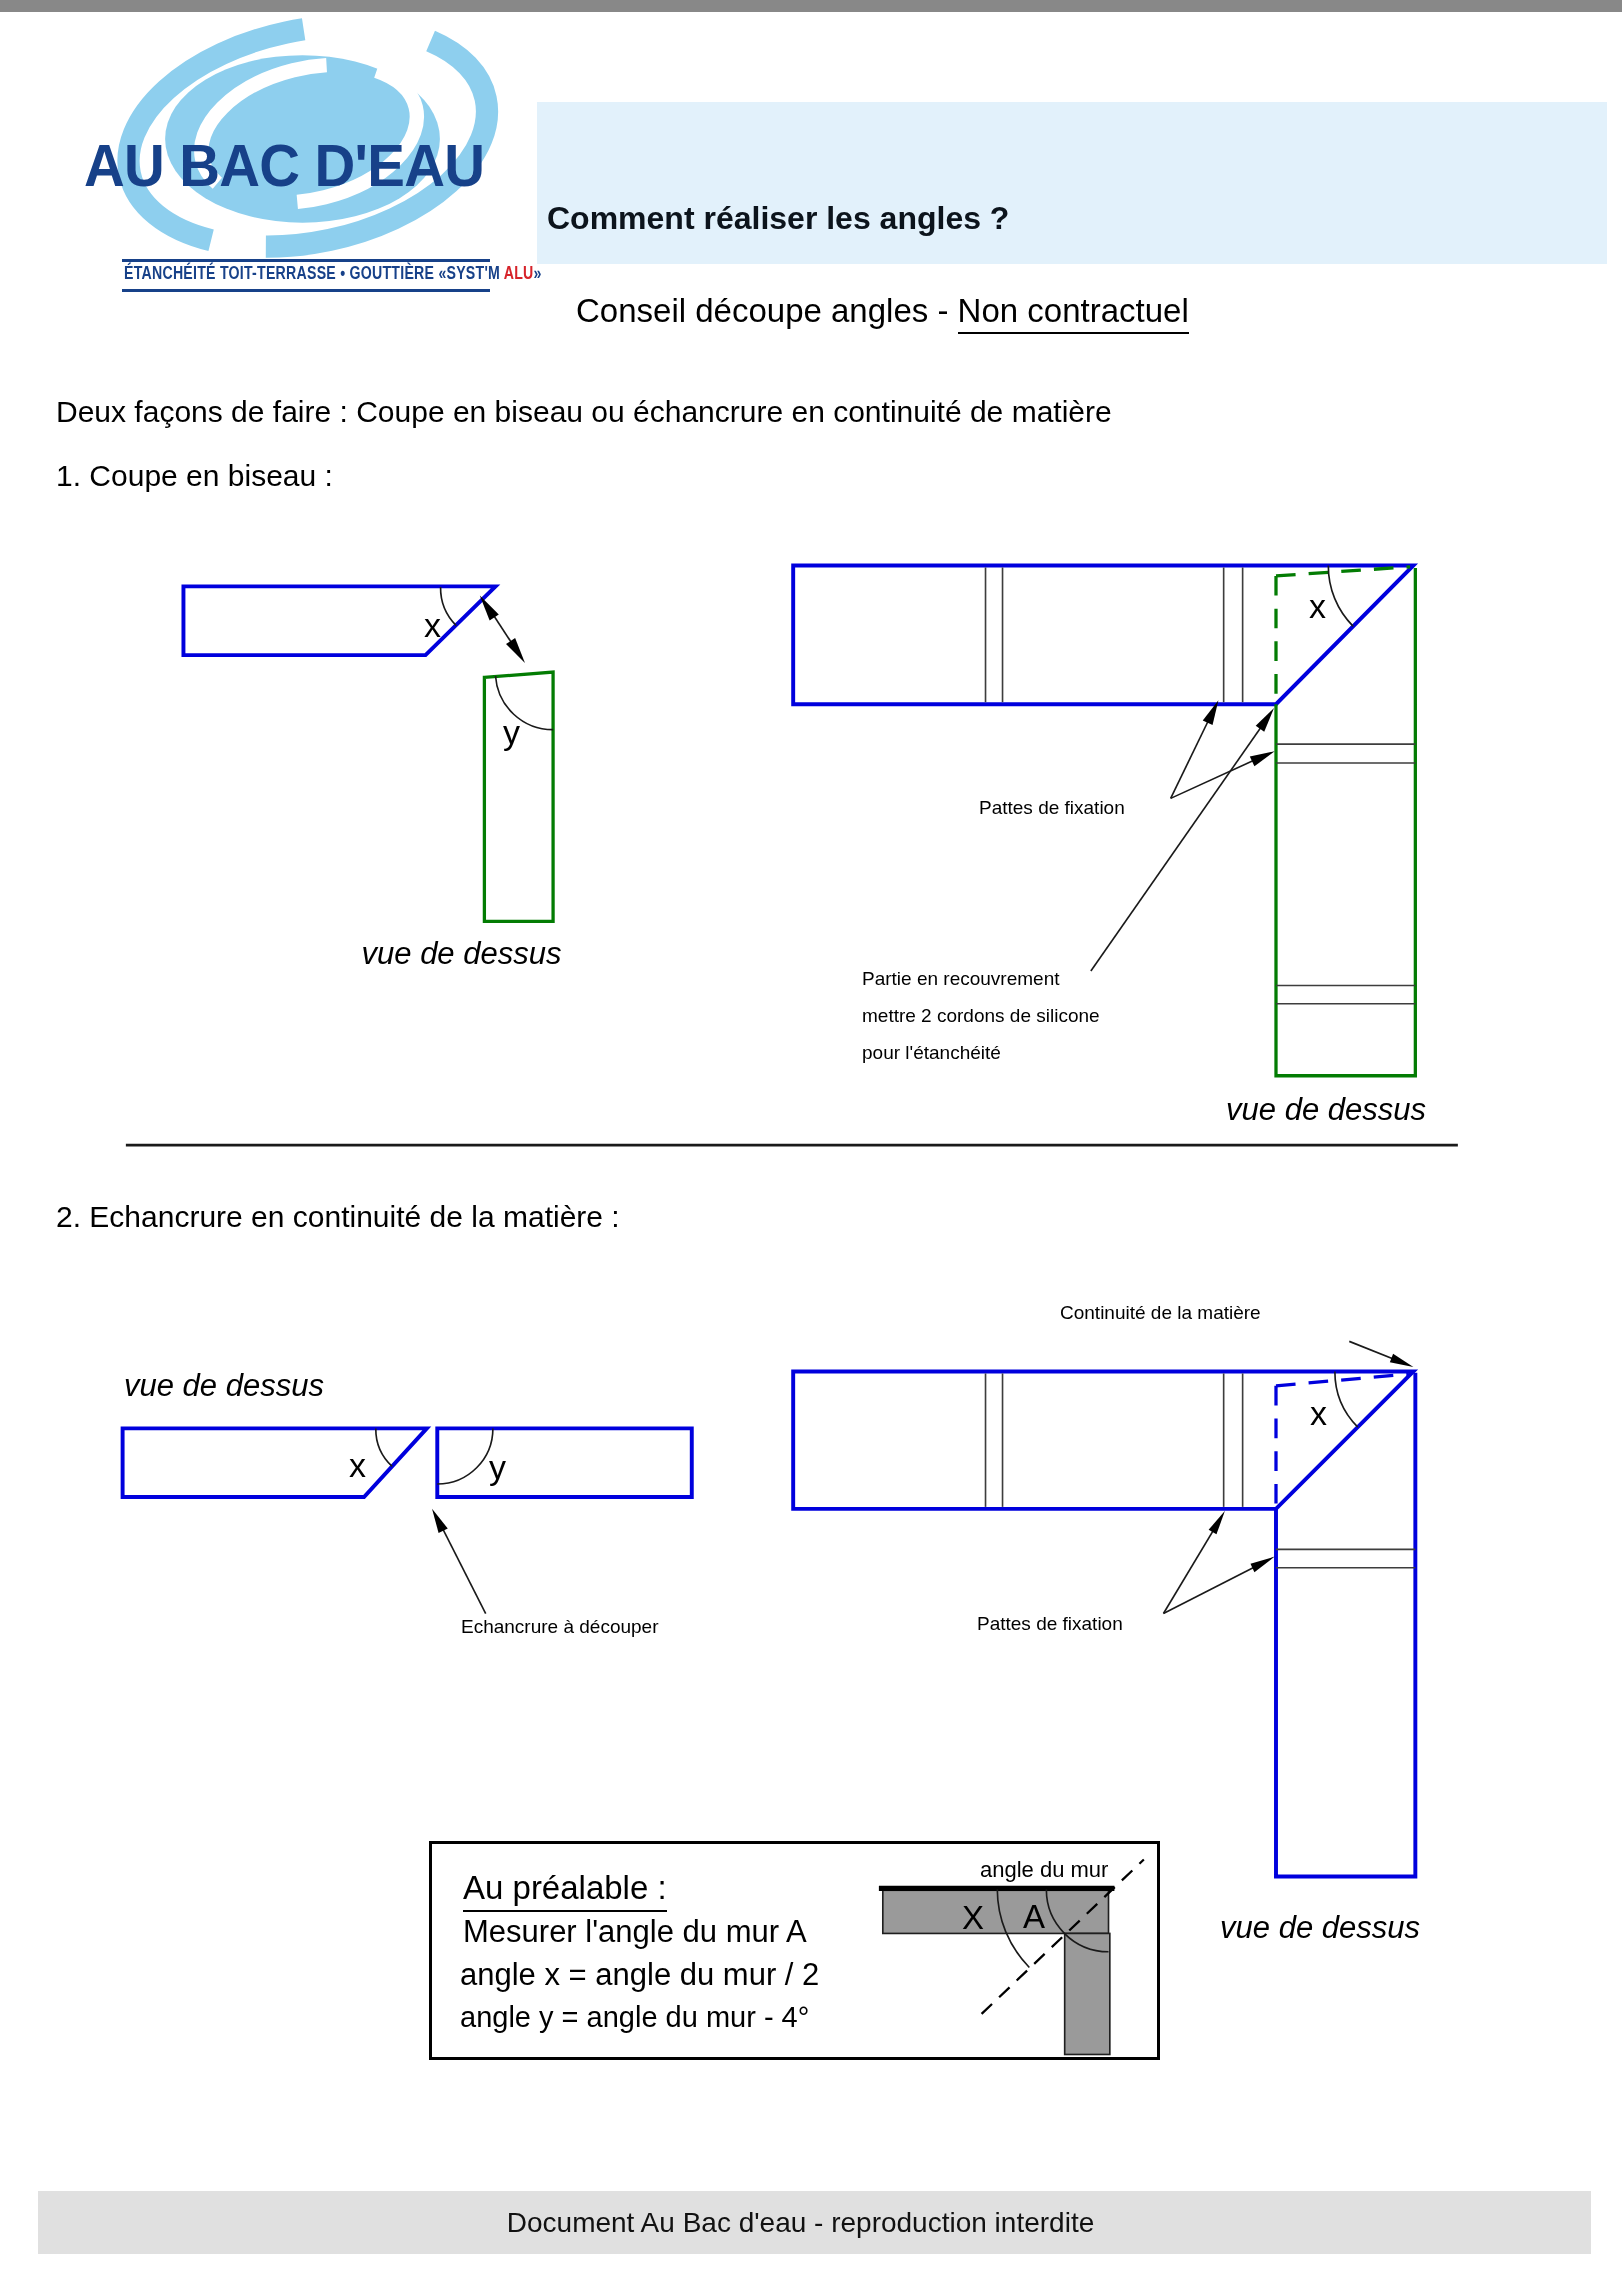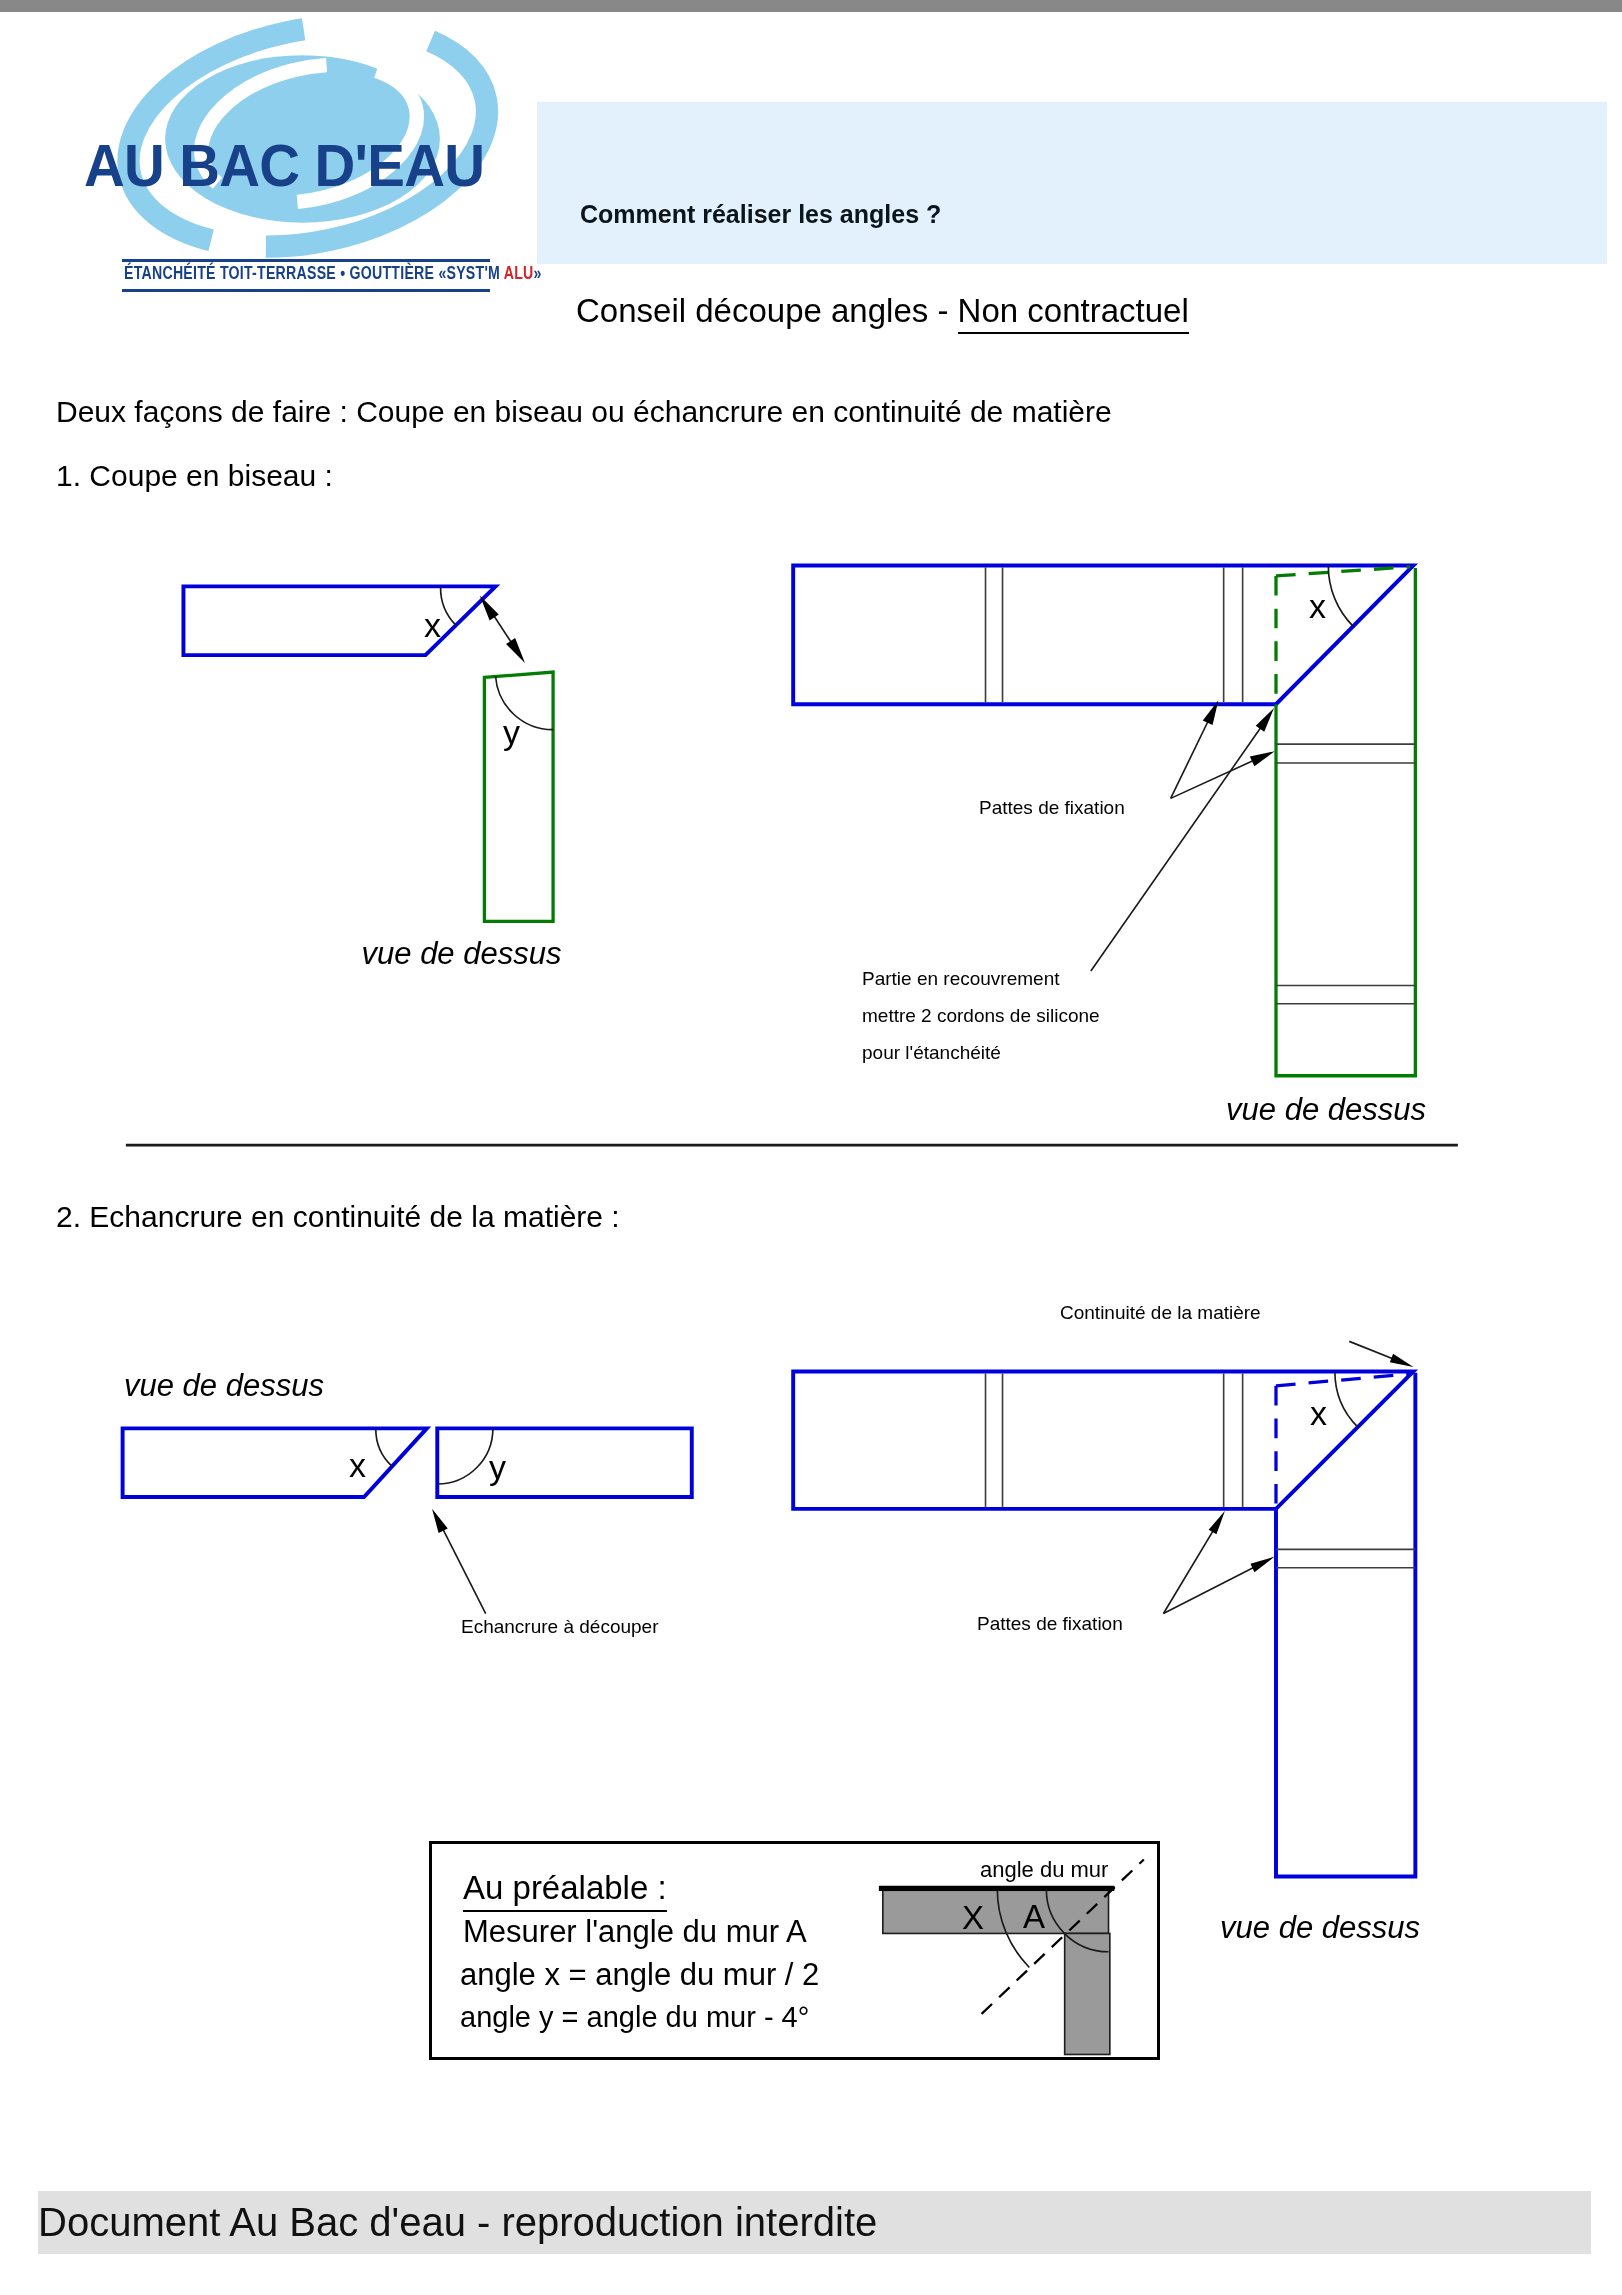--- a/index.html
+++ b/index.html
@@ -11,21 +11,21 @@
   html,body{margin:0;padding:0;}
   body{font-family:"Liberation Sans", sans-serif; color:var(--text); background:#888;}
   .page{position:relative;width:1623px;height:2295px;background:var(--page-bg);overflow:hidden;margin:12px auto;}
   .abs{position:absolute;white-space:nowrap;}
   svg.artwork{position:absolute;left:0;top:0;z-index:1;pointer-events:none;}
   .txt{z-index:2;}
   
   .header-box{left:537px;top:90px;width:1070px;height:162px;background:var(--header-bg);z-index:0;}
   .page-title{left:576px;top:103px;font-size:55px;color:#0c141c;}
   .page-title .u{display:inline-block;border-bottom:3.9px solid #0c141c;padding-bottom:3.9px;}
-  .page-subtitle{left:580px;top:188px;font-size:25px;font-weight:bold;color:#0c141c;}
+  .page-subtitle{left:547px;top:188px;font-size:32px;font-weight:bold;color:#0c141c;}
   .page-note{left:576px;top:280px;font-size:33px;}
   .page-note .u{display:inline-block;border-bottom:2.6px solid #000;padding-bottom:2px;}
   
   .logo-name{left:84px;top:119px;font-size:60px;font-weight:bold;color:var(--logo-dark-blue);
              letter-spacing:-0.7px;transform:scaleX(0.94);transform-origin:left center;}
   .tagline{left:124px;top:251px;font-size:17.7px;font-weight:bold;color:var(--logo-dark-blue);
            transform:scaleX(0.8);transform-origin:left center;letter-spacing:0.3px;}
   .tagline .alu{color:var(--accent-red);}
   .tagline-rule{position:absolute;left:122px;width:368px;height:2.6px;background:var(--logo-dark-blue);}
   
@@ -39,22 +39,22 @@
   .multiline{white-space:nowrap;line-height:37px;}
   
   .advice-box{left:429px;top:1829px;width:725px;height:213px;border:3.3px solid #000;background:#fff;z-index:0;}
   .advice-title{left:463px;top:1857px;font-size:33px;}
   .advice-title .u{display:inline-block;border-bottom:2.6px solid #000;padding-bottom:2.6px;}
   .advice-l1{left:463px;top:1902px;font-size:31px;}
   .advice-l2{left:460px;top:1945px;font-size:31px;}
   .advice-l3{left:460px;top:1989px;font-size:29px;}
   
   .footer-bar{left:38px;top:2179px;width:1553px;height:63px;background:var(--footer-bg);z-index:0;}
-  .footer-text{left:38px;top:2179px;width:1525px;height:63px;line-height:63px;font-size:40px;
-               text-align:left;color:#111;z-index:2;}
+  .footer-text{left:38px;top:2179px;width:1525px;height:63px;line-height:63px;font-size:28px;
+               text-align:center;color:#111;z-index:2;}
   
   .st-blue{stroke:var(--diagram-blue);stroke-width:6;fill:#ffffff;}
   .st-blue-line{stroke:var(--diagram-blue);stroke-width:6;fill:none;}
   .st-blue-dash{stroke:var(--diagram-blue);stroke-width:5;fill:none;stroke-dasharray:30 20;}
   .st-green{stroke:var(--diagram-green);stroke-width:5;fill:#ffffff;}
   .st-green-line{stroke:var(--diagram-green);stroke-width:5;fill:none;}
   .st-green-dash{stroke:var(--diagram-green);stroke-width:5;fill:none;stroke-dasharray:30 20;}
   .st-tab{stroke:var(--leader-gray);stroke-width:2.5;fill:none;}
   .st-thin{stroke:#1a1a1a;stroke-width:2.5;fill:none;}
   .st-arrow{fill:#000;stroke:none;}

